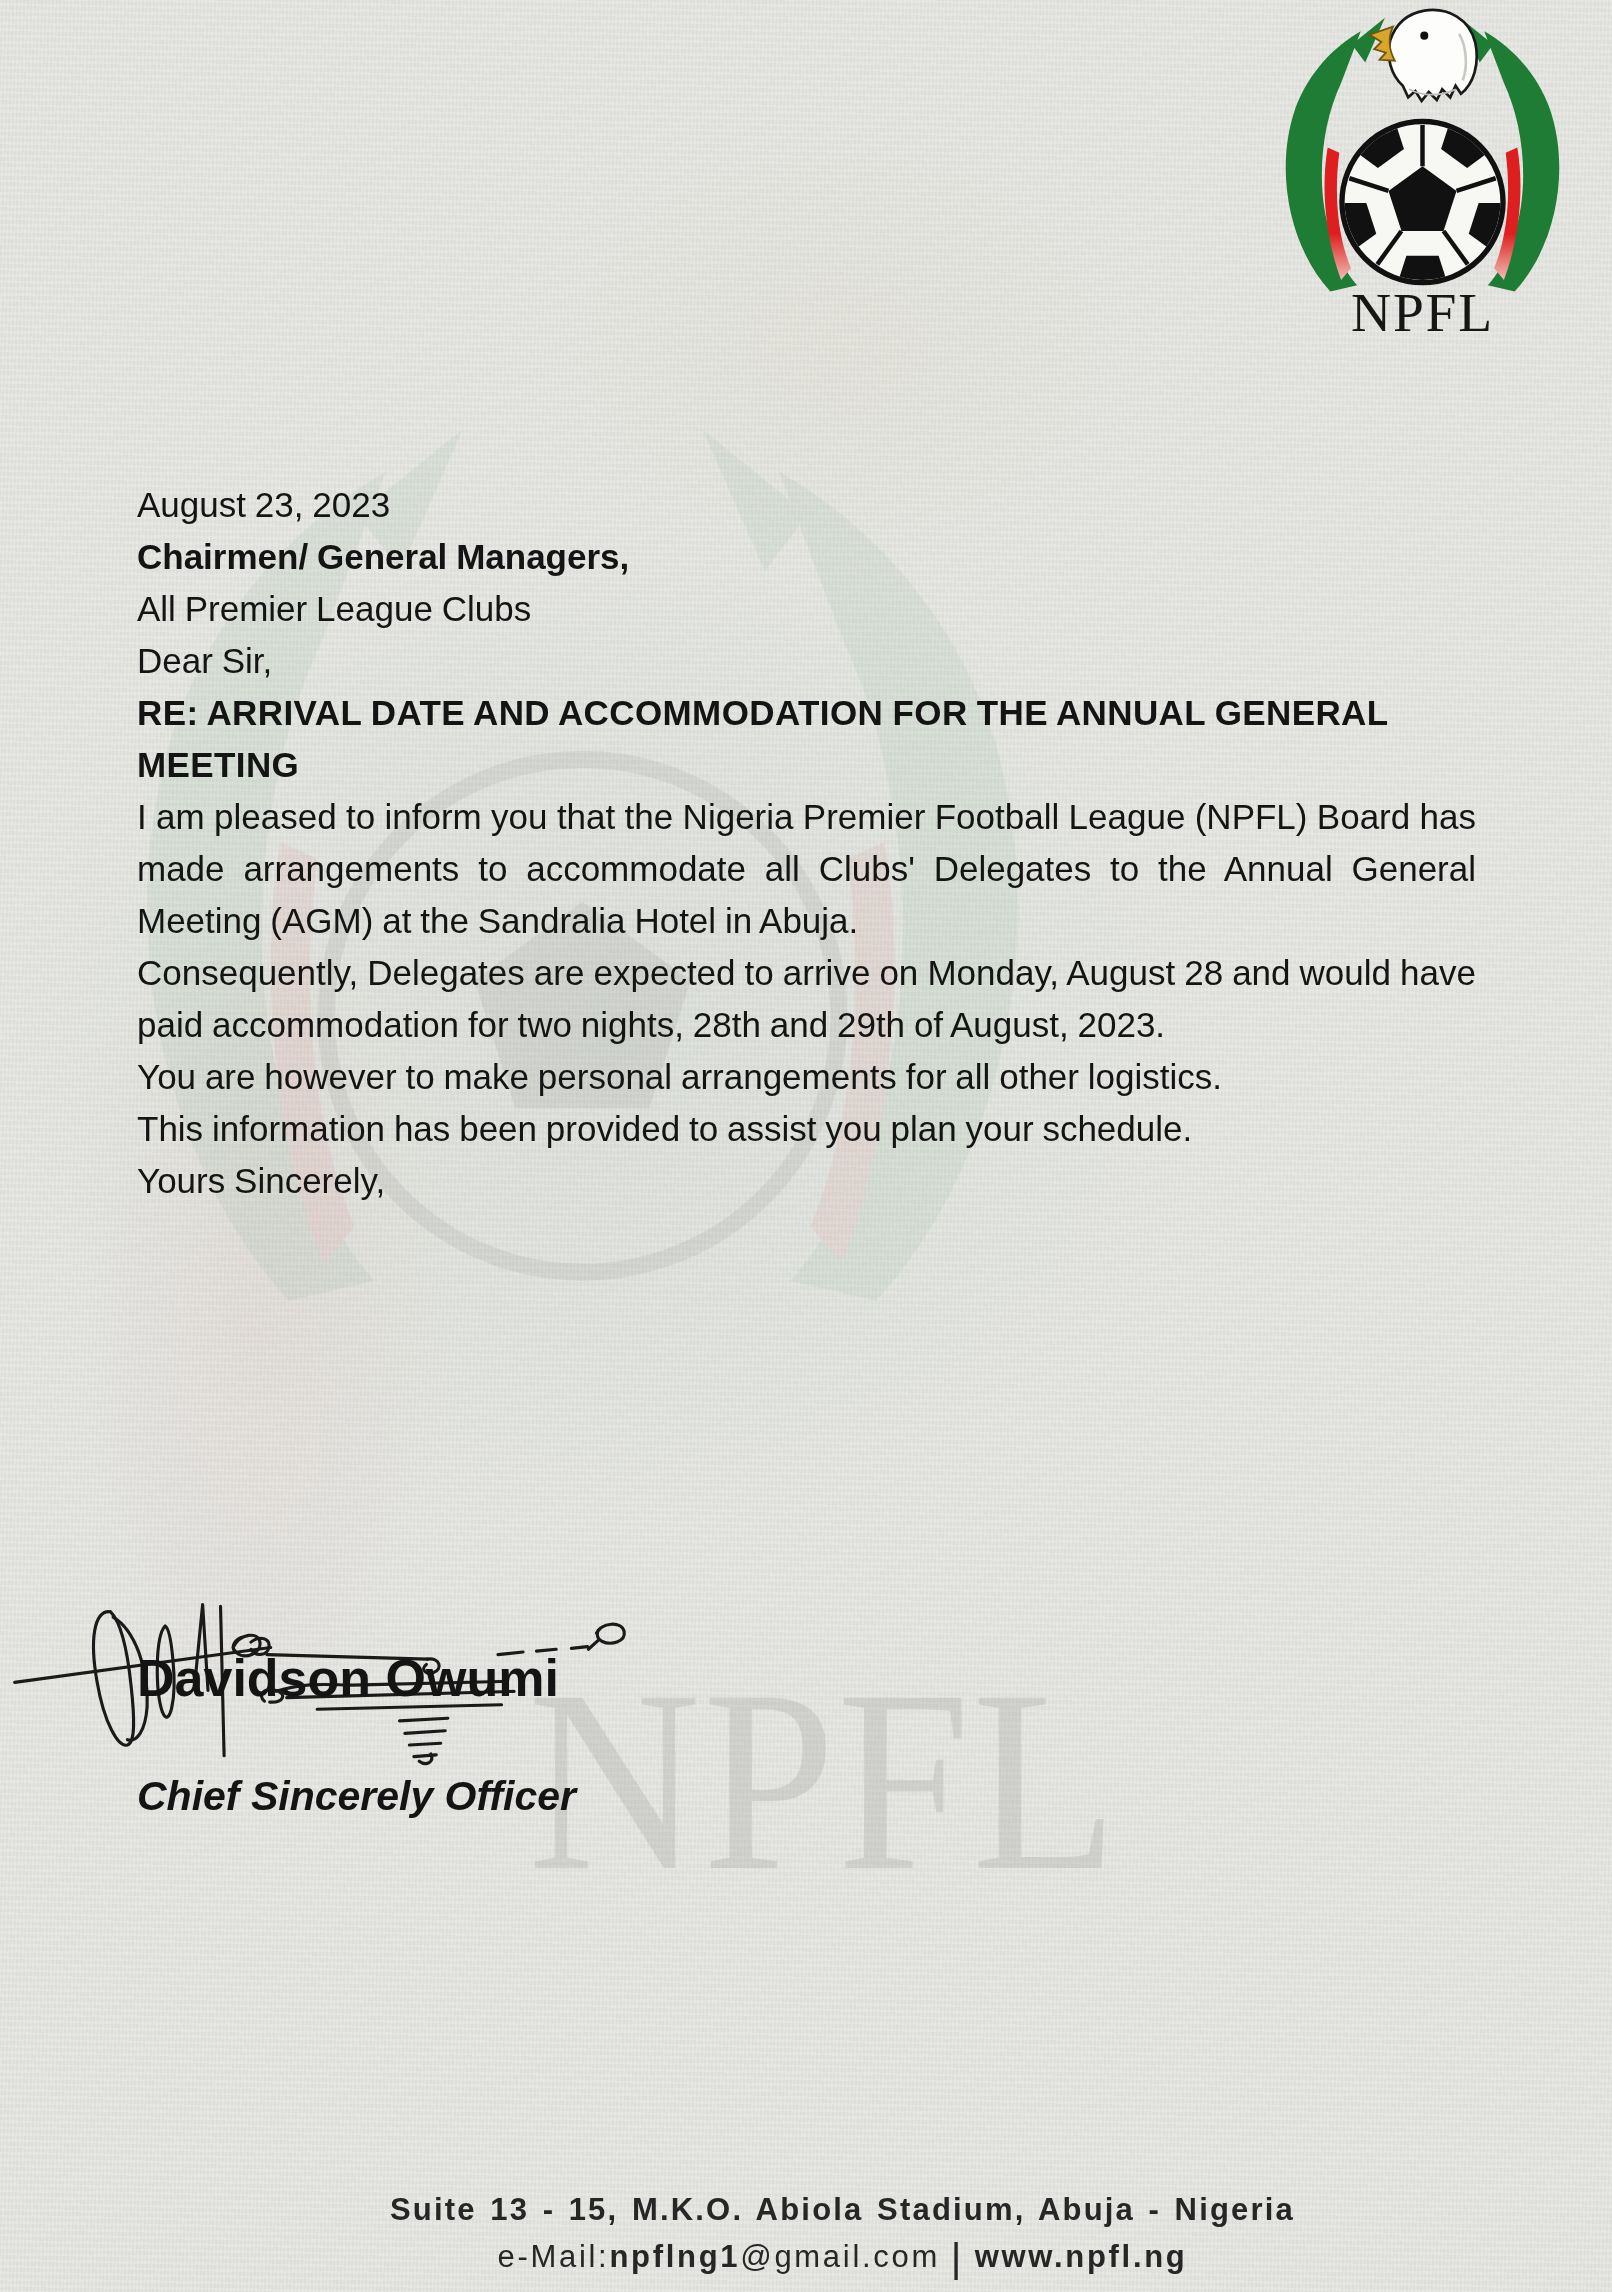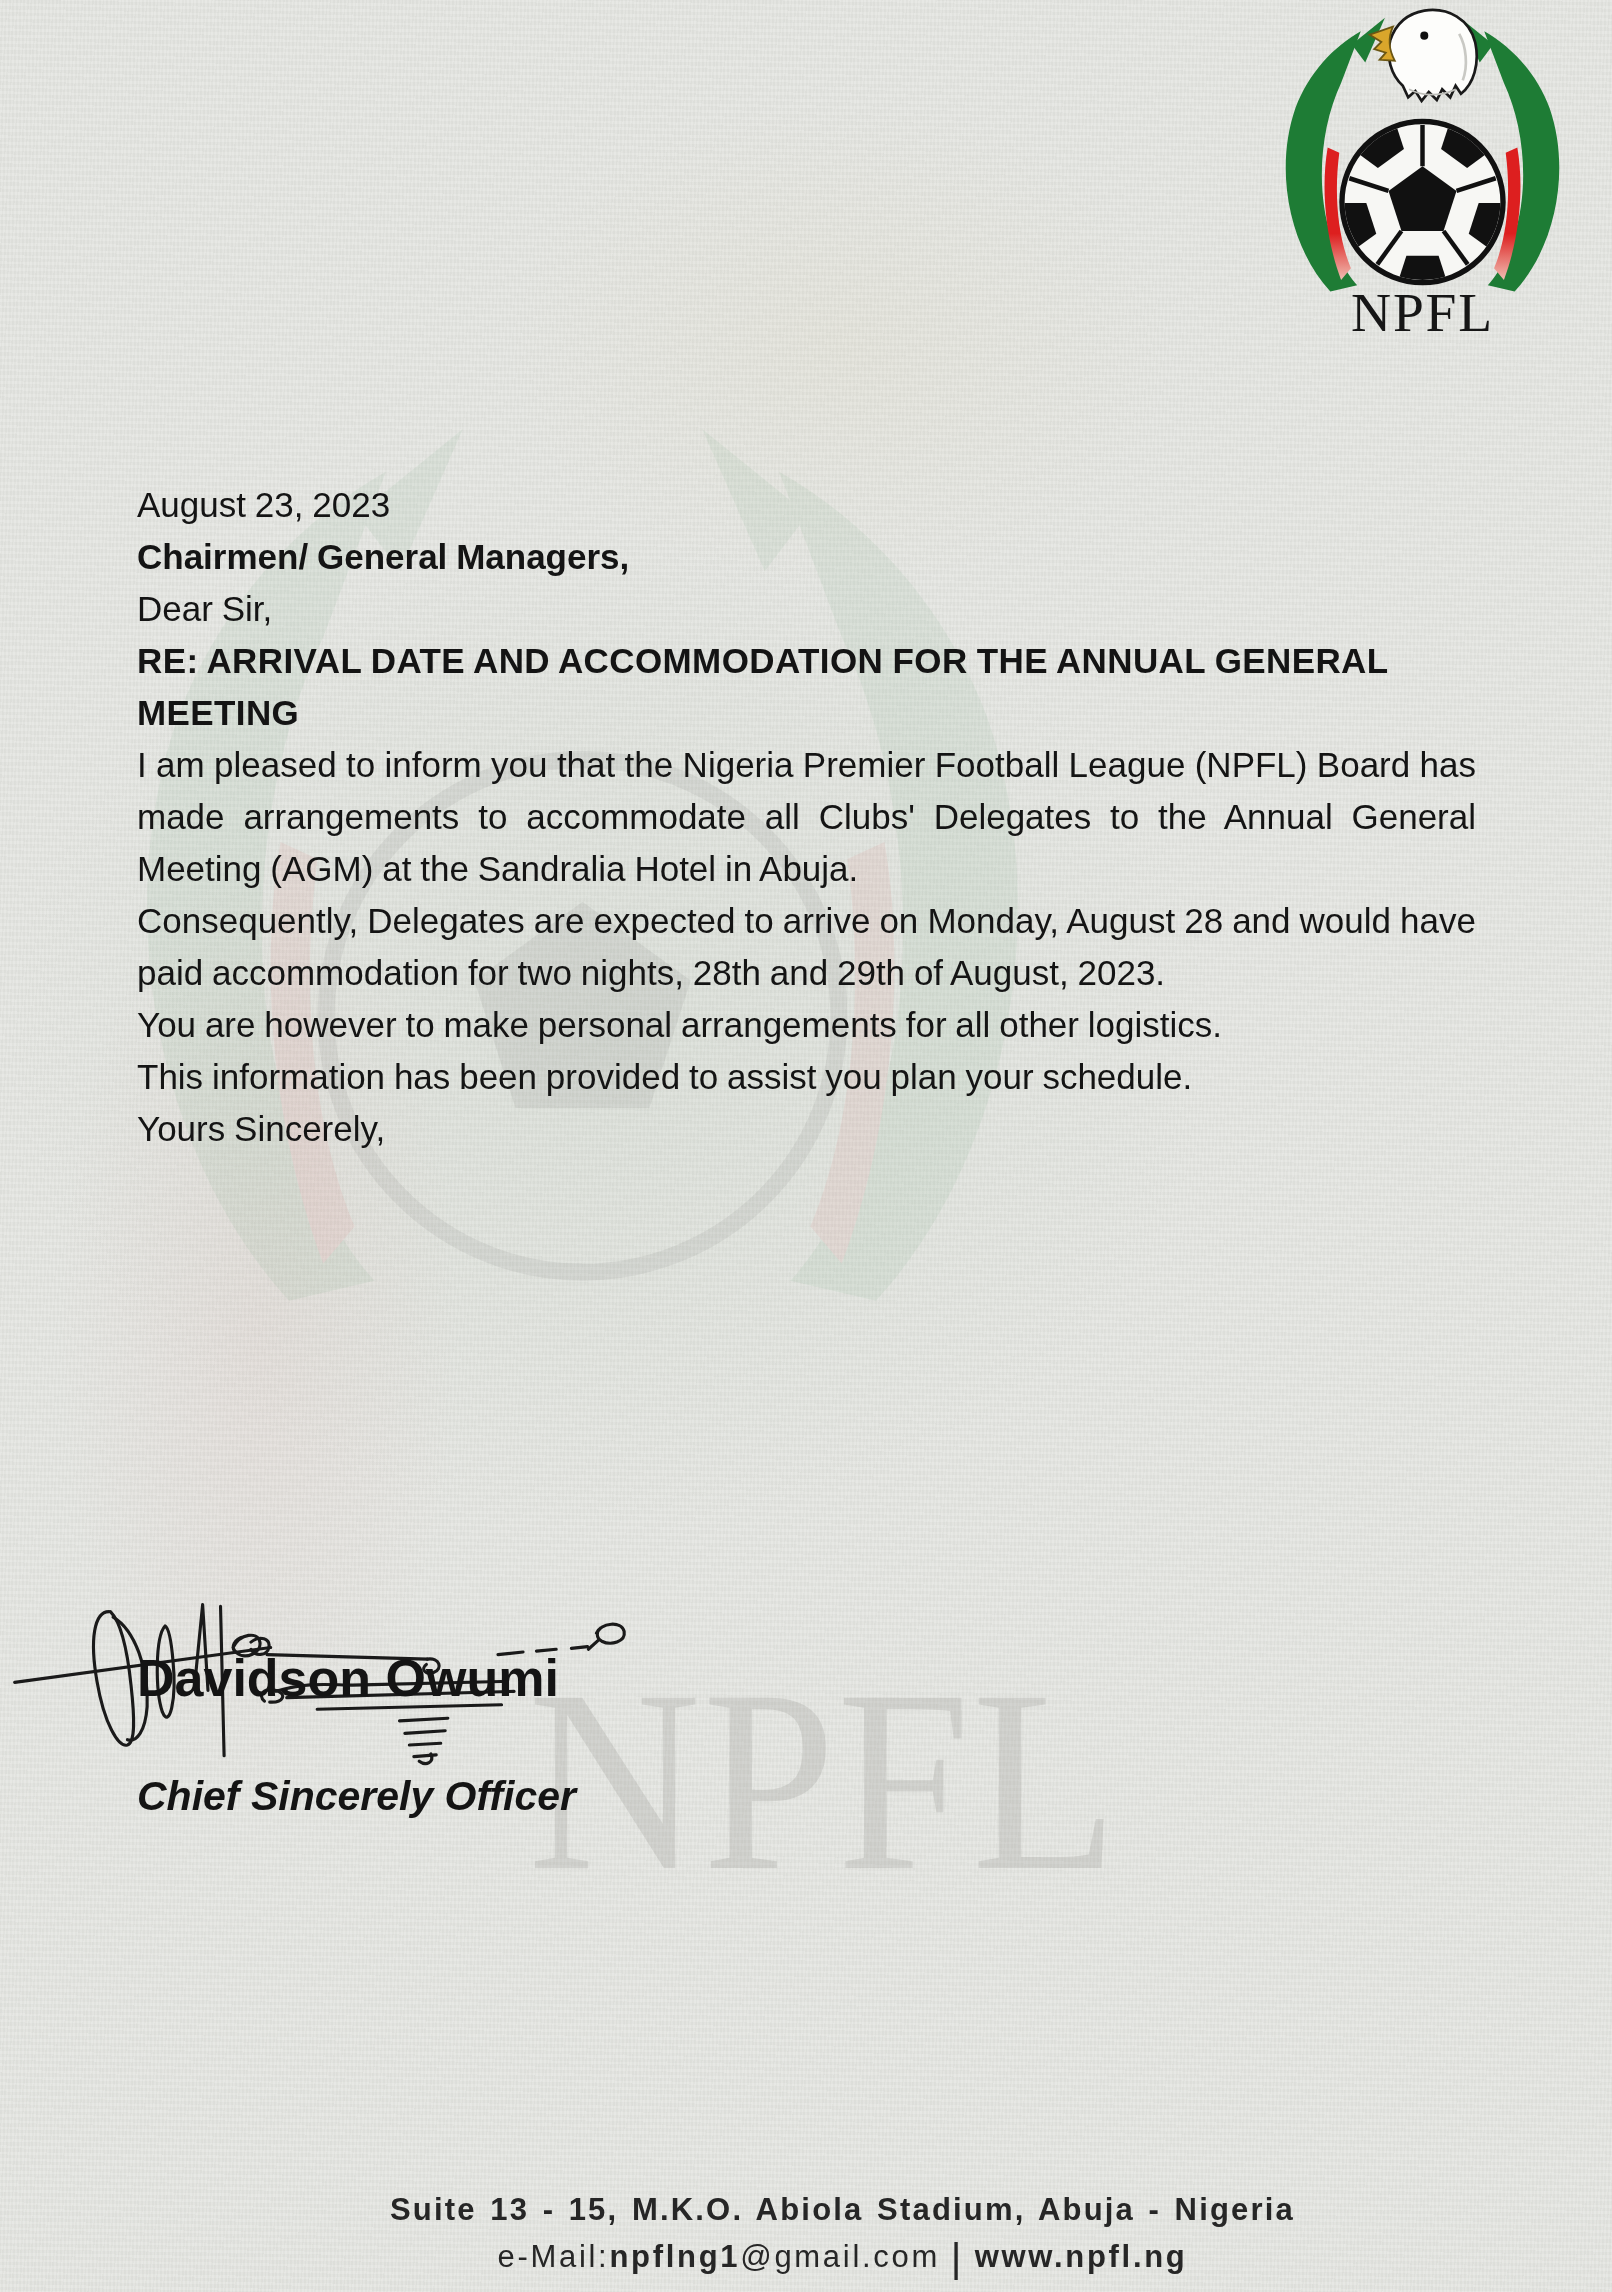--- a/index.html
+++ b/index.html
@@ -118,20 +118,21 @@
         </g>
       </g>
     </g>
 
     <text class="logo-text" x="195" y="362" font-size="62" text-anchor="middle" fill="#161616">NPFL</text>
   </svg>
 
   <div class="content">
     <p class="mb111">August 23, 2023</p>
     <p class="b mb27">Chairmen/ General Managers,</p>
+    <p class="mb27">All Premier League Clubs</p>
     <p class="mb25">Dear Sir,</p>
     <p class="b subject mb22">RE: ARRIVAL DATE AND ACCOMMODATION FOR THE ANNUAL GENERAL MEETING</p>
     <p class="j mb28">I am pleased to inform you that the Nigeria Premier Football League (NPFL) Board has made arrangements to accommodate all Clubs' Delegates to the Annual General Meeting (AGM) at the Sandralia Hotel in Abuja.</p>
     <p class="j mb24">Consequently, Delegates are expected to arrive on Monday, August 28 and would have paid accommodation for two nights, 28th and 29th of August, 2023.</p>
     <p class="j mb30">You are however to make personal arrangements for all other logistics.</p>
     <p class="j mb29">This information has been provided to assist you plan your schedule.</p>
     <p>Yours Sincerely,</p>
   </div>
 
   <svg class="signature" viewBox="0 0 740 200">

